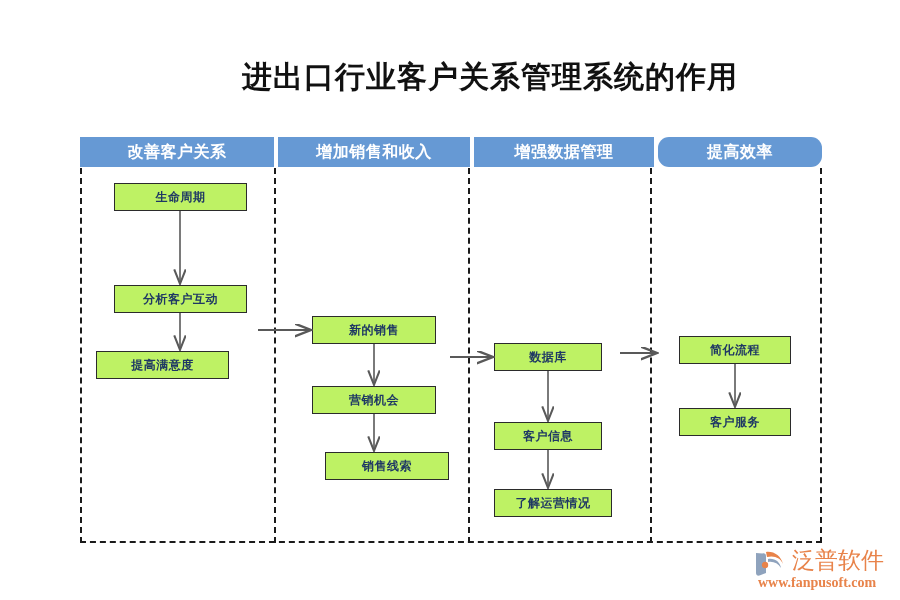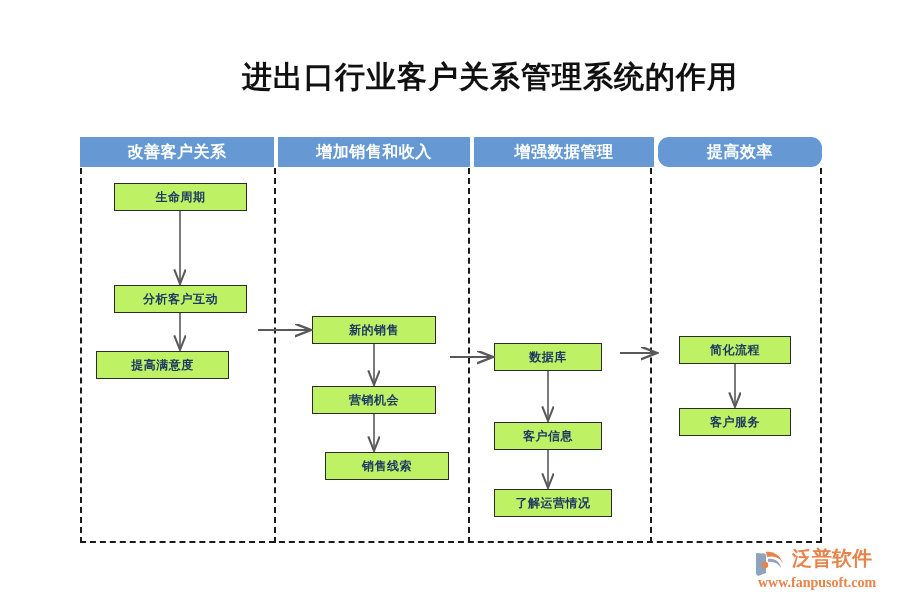--- a/index.html
+++ b/index.html
@@ -135,22 +135,22 @@
     position: absolute;
     left: 0;
     top: 0;
     width: 40px;
     height: 32px;
   }
   #logo-text {
     position: absolute;
     left: 40px;
     top: -2px;
-    font-size: 20px;
-    font-weight: bold;
+    font-size: 23px;
+    font-weight: normal;
     color: #e8834a;
     letter-spacing: 0px;
     white-space: nowrap;
   }
   #logo-url {
     position: absolute;
     left: 6px;
     top: 28px;
     font-size: 14px;
     font-weight: bold;

